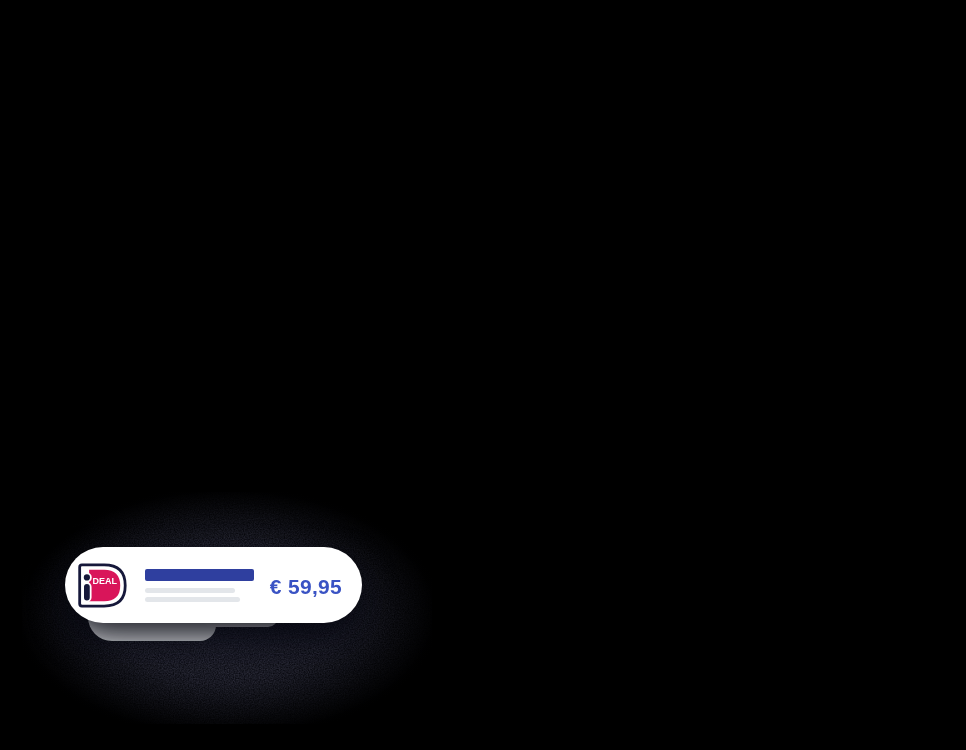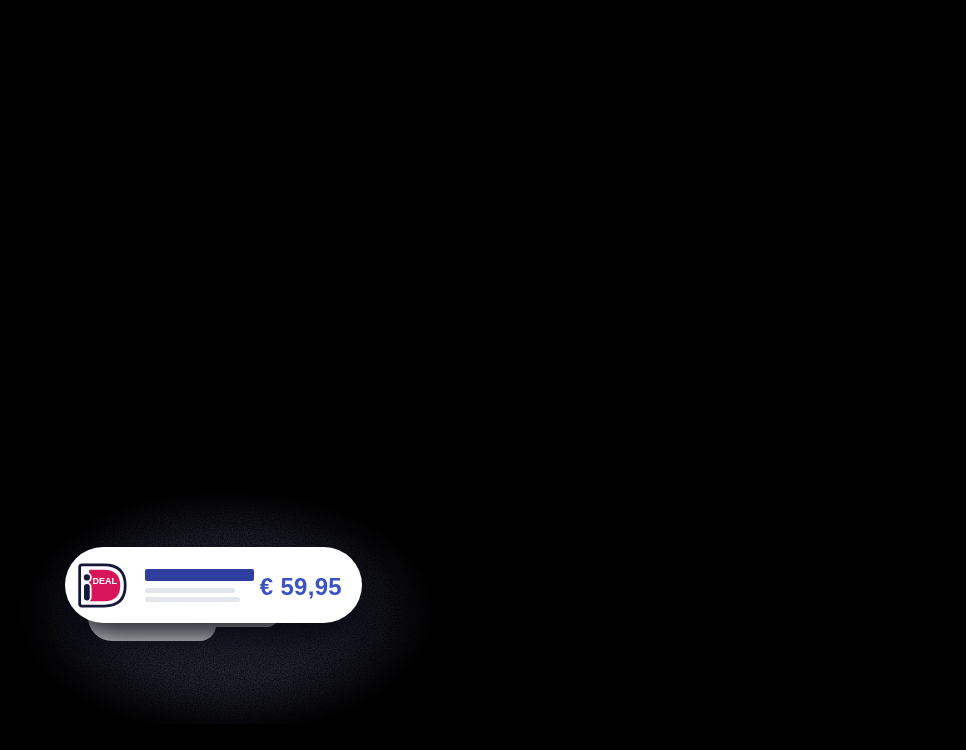--- a/index.html
+++ b/index.html
@@ -104,21 +104,21 @@
     border-radius: 2.5px;
     margin-bottom: 4px;
   }
   .sk-line.l1 { width: 90px; }
   .sk-line.l2 { width: 95px; margin-bottom: 0; }
 
   .amount {
     margin-left: auto;
     margin-right: 20px;
     padding-top: 3px;
-    font-size: 24px;
+    font-size: 21px;
     font-weight: 700;
     letter-spacing: 0.3px;
     color: #3a53c4;
     white-space: nowrap;
   }
 </style>
 </head>
 <body>
 
 <div class="stage">

